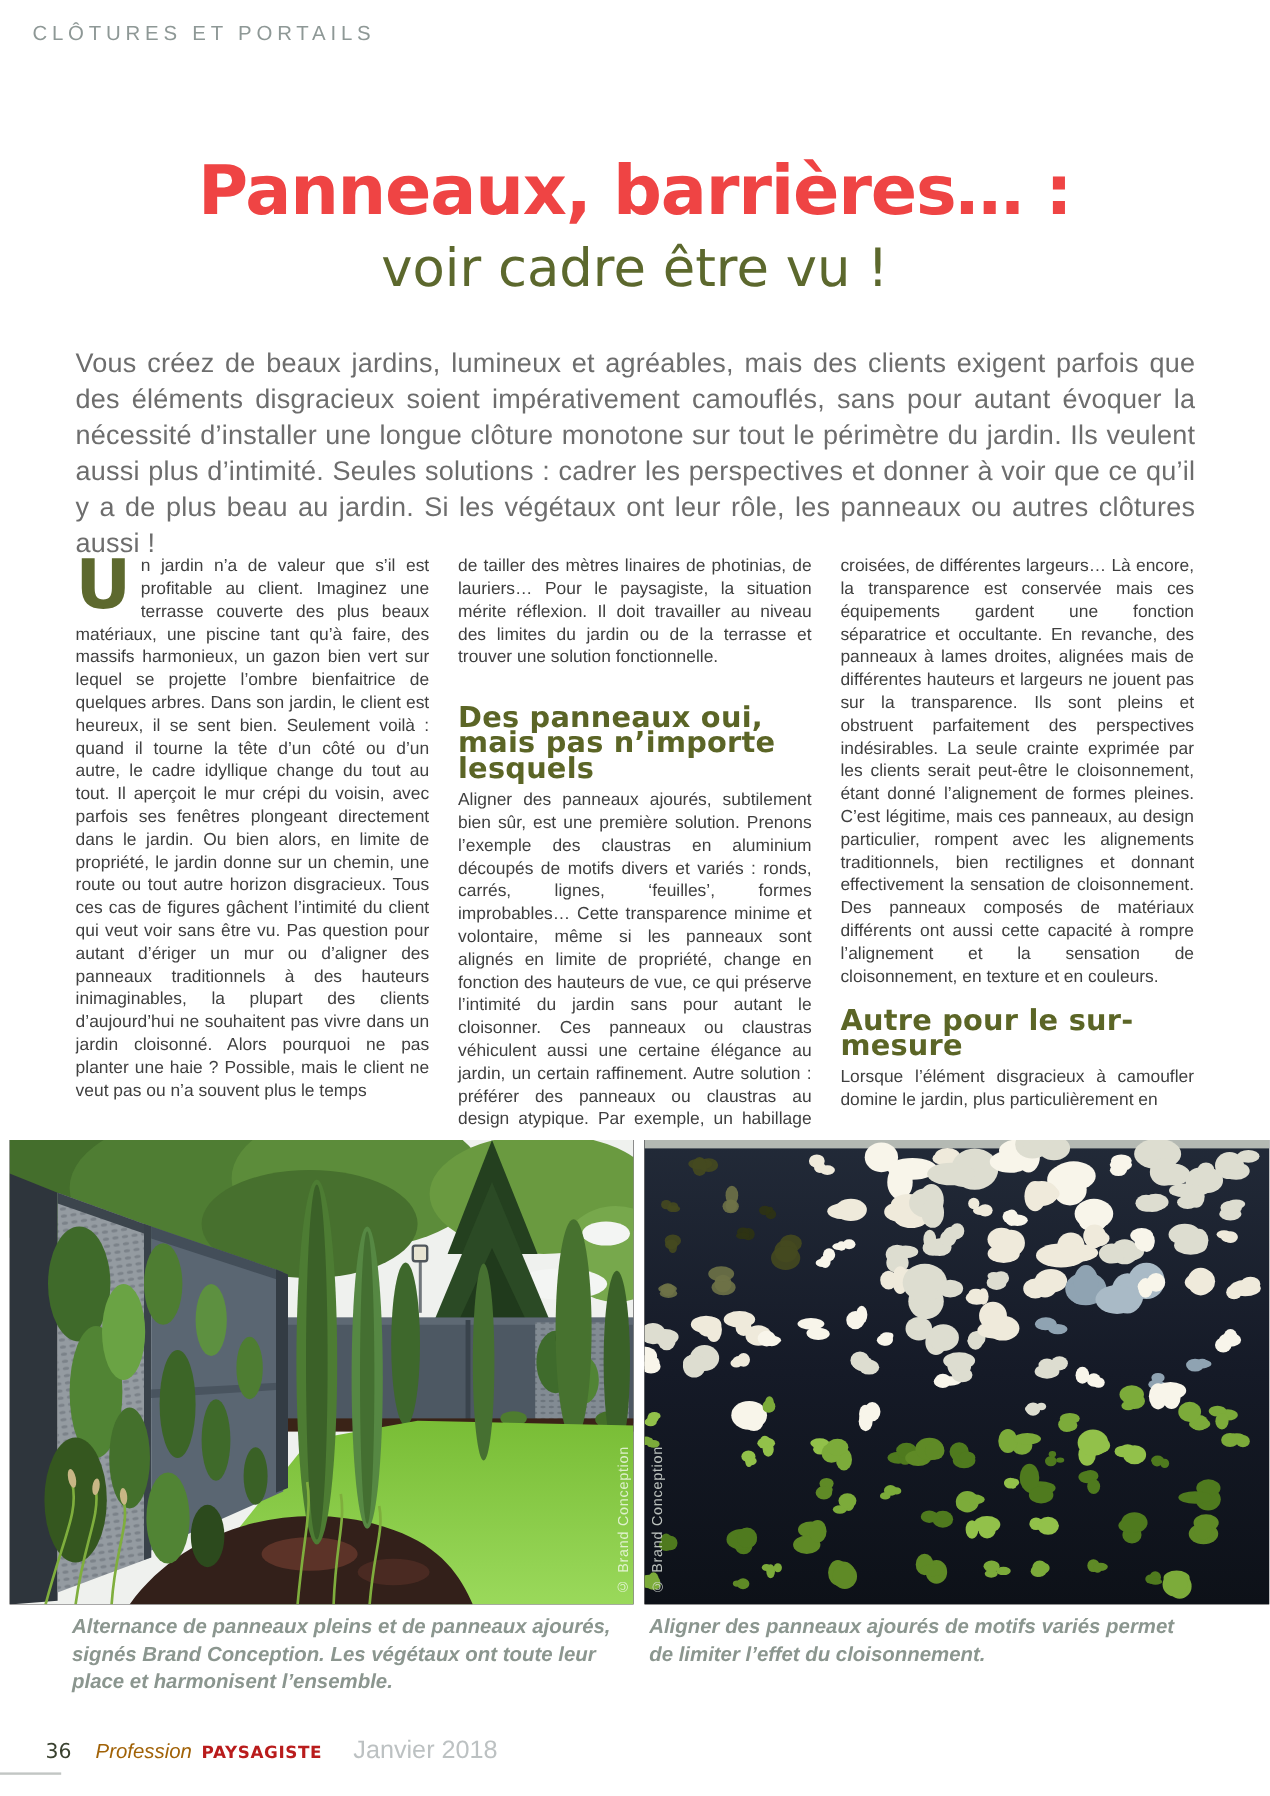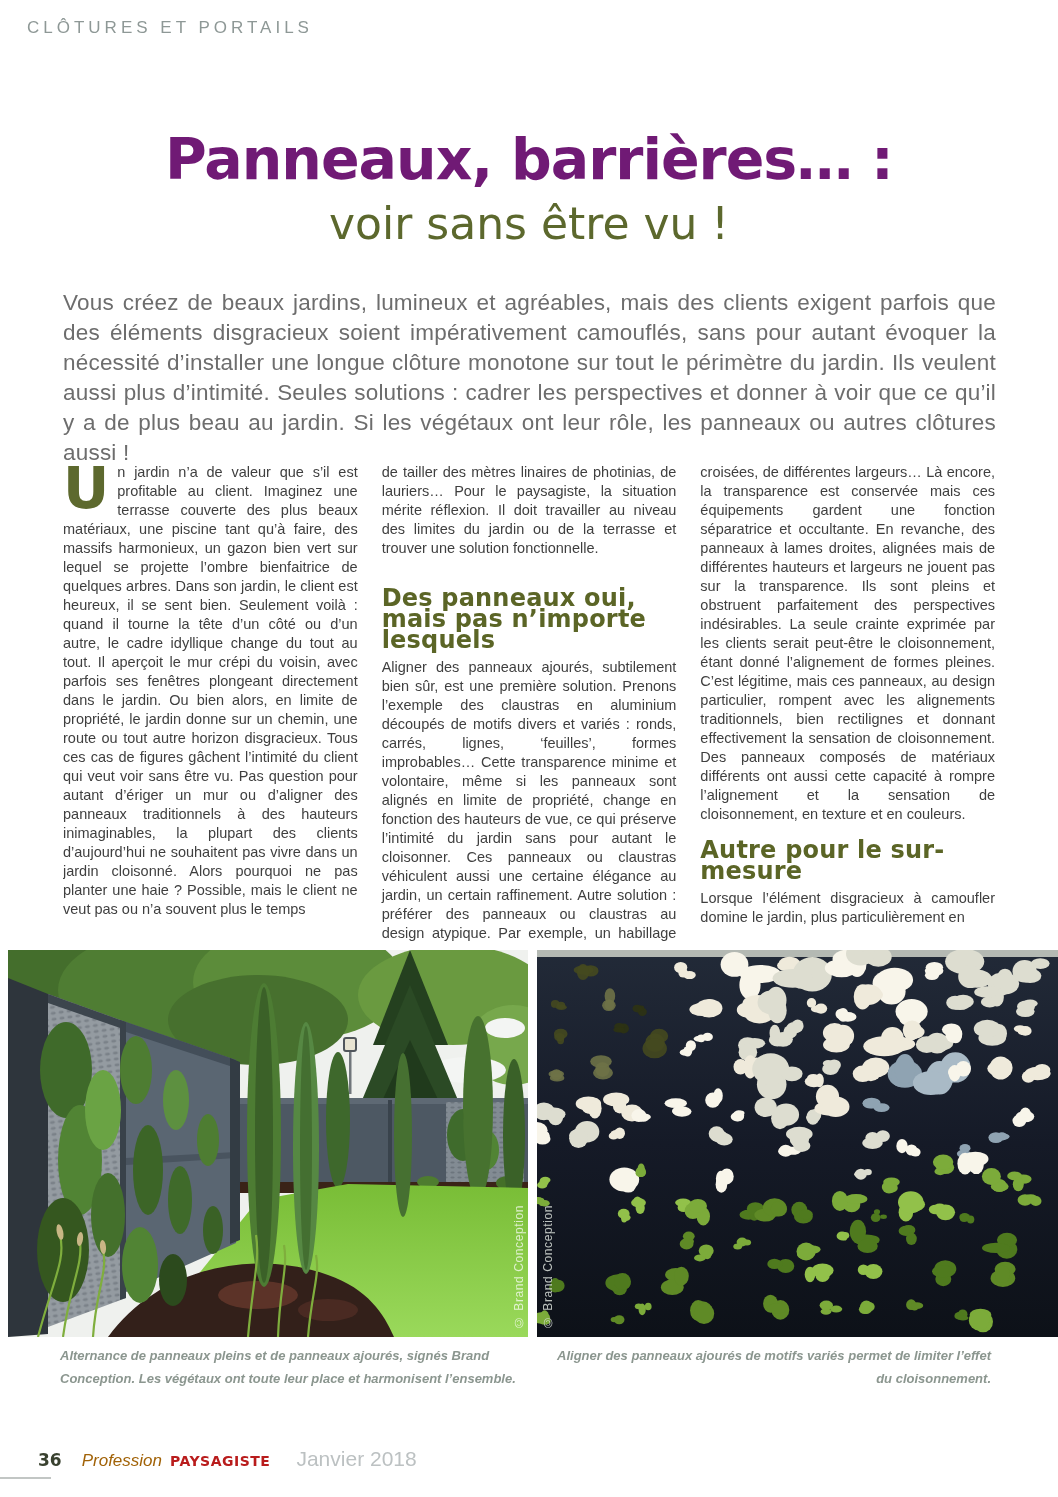--- a/index.html
+++ b/index.html
@@ -8,21 +8,21 @@
     position:relative; width:1058px; height:1497px; background:#ffffff;
     overflow:hidden; font-family:"Liberation Sans", sans-serif;padding-left:12px;
   }
   .kicker {
     position:absolute; left:27px; top:18px;
     font-size:17px; letter-spacing:4px; color:#8e9896; font-weight:400;
   }
   .title {
     position:absolute; left:0; top:126px; width:100%; text-align:center;
     font-family:"DejaVu Sans", sans-serif; font-weight:bold;
-    font-size:57px; letter-spacing:-1px; color:#701a75;
+    font-size:57px; letter-spacing:-1px; color:#ef4444;
   }
   .subtitle {
     position:absolute; left:0; top:198px; width:100%; text-align:center;
     font-family:"DejaVu Sans", sans-serif; font-weight:400;
     font-size:44px; color:#5c682d;
   }
   .intro {
     position:absolute; left:63px; top:288px; width:933px;
     font-size:22.5px; line-height:30px; color:#6d6d6d;
     text-align:justify; letter-spacing:0.2px;
@@ -51,31 +51,31 @@
   .photo-right { left:537px; width:521px; }
   .photo svg { display:block; width:100%; height:100%; }
   .credit {
     position:absolute; writing-mode:vertical-rl; transform:rotate(180deg);
     font-size:12px; letter-spacing:0.6px; color:rgba(255,255,255,0.72);
     white-space:nowrap;
   }
   .credit-left  { right:2px; bottom:8px; }
   .credit-right { left:4px;  bottom:8px; color:rgba(219,224,219,0.85); }
   .caption {
-    position:absolute; top:1344px; font-size:13px; line-height:23px;
+    position:absolute; top:1344px; font-size:17px; line-height:23px;
     font-weight:bold; font-style:italic; color:#8b968f;
   }
   .caption-left  { left:60px;  width:462px; }
-  .caption-right { left:541px; width:450px;text-align:right; }
+  .caption-right { left:541px; width:450px; }
   .footer {
     position:absolute; left:38px; top:1447px;
     display:flex; align-items:baseline; gap:8px; white-space:nowrap;
   }
   .footer .page-no {
-    font-family:"DejaVu Sans", sans-serif; font-weight:bold;
+    font-family:"DejaVu Sans", sans-serif; font-weight:normal;
     font-size:17px; color:#39412f; margin-right:12px;
   }
   .footer .mag-name { font-style:italic; font-size:17px; color:#a16207; }
   .footer .mag-bold {
     font-family:"DejaVu Sans", sans-serif; font-weight:bold;
     font-size:14px; letter-spacing:0.5px; color:#b91c1c;
   }
   .footer .mag-date { font-size:21px; color:#bcc1c2; margin-left:18px; }
   .footer-line {
     position:absolute; left:0; top:1477px; width:51px; height:2px;
@@ -83,21 +83,21 @@
   }
 </style>
 </head>
 <body>
 
 <div class="page">
 
   <div class="kicker">CLÔTURES ET PORTAILS</div>
 
   <h1 class="title">Panneaux, barrières… :</h1>
-  <h2 class="subtitle">voir sans être vu !</h2>
+  <h2 class="subtitle">voir cadre être vu !</h2>
 
   <p class="intro">Vous créez de beaux jardins, lumineux et agréables, mais des clients exigent parfois que des éléments disgracieux soient impérativement camouflés, sans pour autant évoquer la nécessité d’installer une longue clôture monotone sur tout le périmètre du jardin. Ils veulent aussi plus d’intimité. Seules solutions : cadrer les perspectives et donner à voir que ce qu’il y a de plus beau au jardin. Si les végétaux ont leur rôle, les panneaux ou autres clôtures aussi !</p>
 
   <div class="columns">
     <div class="col">
       <p class="body-p"><span class="dropcap">U</span><span>n jardin n’a de valeur que s’il est profitable au client. Imaginez une terrasse couverte des plus beaux matériaux, une piscine tant qu’à faire, des massifs harmonieux, un gazon bien vert sur lequel se projette l’ombre bienfaitrice de quelques arbres. Dans son jardin, le client est heureux, il se sent bien. Seulement voilà : quand il tourne la tête d’un côté ou d’un autre, le cadre idyllique change du tout au tout. Il aperçoit le mur crépi du voisin, avec parfois ses fenêtres plongeant directement dans le jardin. Ou bien alors, en limite de propriété, le jardin donne sur un chemin, une route ou tout autre horizon disgracieux. Tous ces cas de figures gâchent l’intimité du client qui veut voir sans être vu. Pas question pour autant d’ériger un mur ou d’aligner des panneaux traditionnels à des hauteurs inimaginables, la plupart des clients d’aujourd’hui ne souhaitent pas vivre dans un jardin cloisonné. Alors pourquoi ne pas planter une haie ? Possible, mais le client ne veut pas ou n’a souvent plus le temps</span></p>
     </div>
     <div class="col">
       <p class="body-p">de tailler des mètres linaires de photinias, de lauriers… Pour le paysagiste, la situation mérite réflexion. Il doit travailler au niveau des limites du jardin ou de la terrasse et trouver une solution fonctionnelle.</p>
       <h3 class="heading">Des panneaux oui, mais pas n’importe lesquels</h3>

